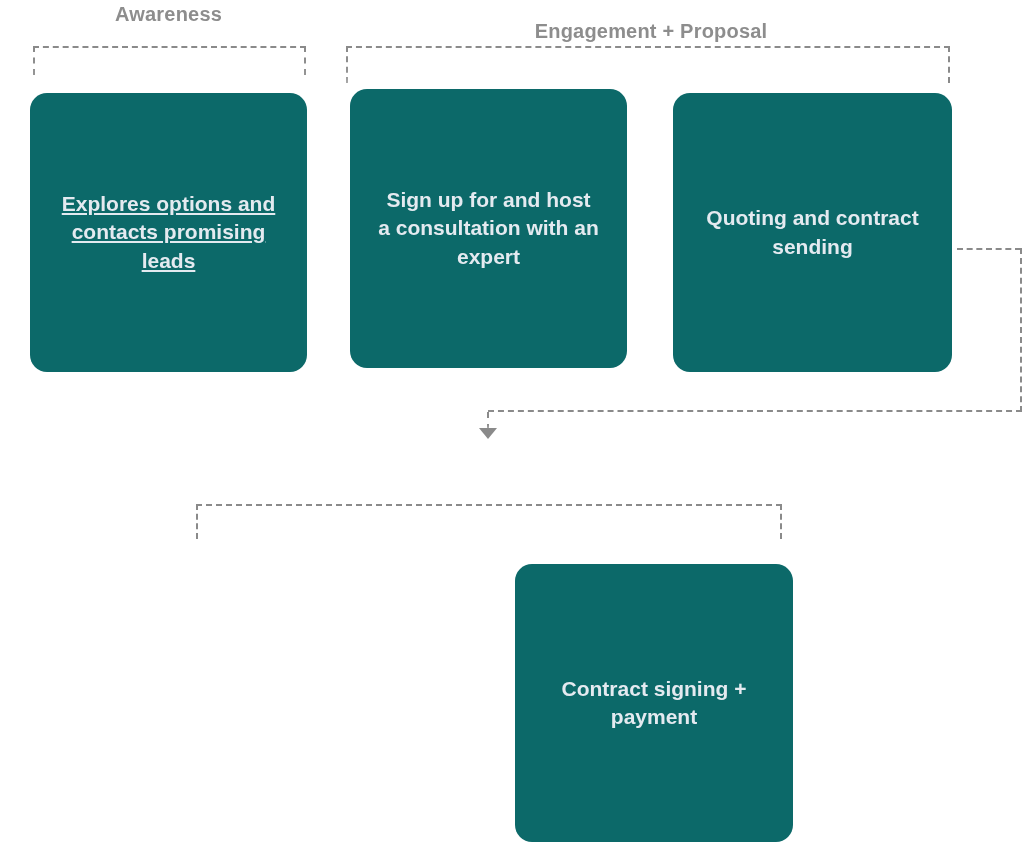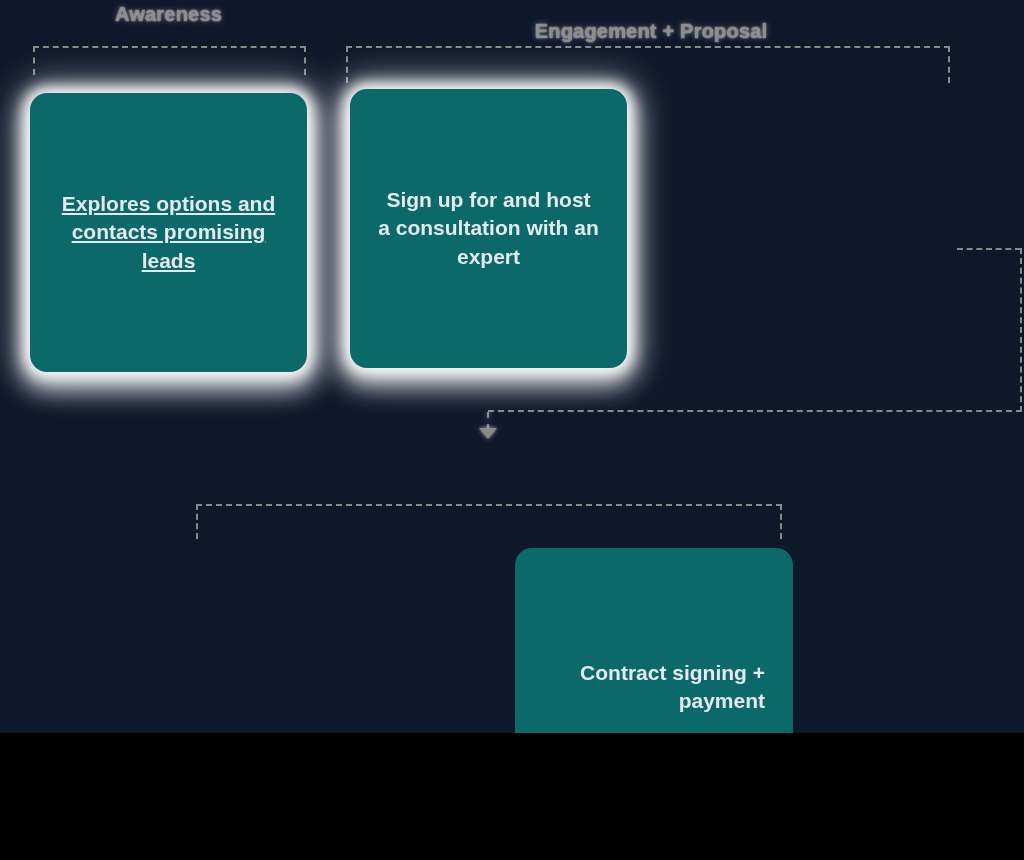--- a/index.html
+++ b/index.html
@@ -1,21 +1,21 @@
 <!DOCTYPE html>
 <html><head>
 <meta charset="utf-8">
 <style>
   * { margin: 0; padding: 0; box-sizing: border-box; }
   html, body { background: #000; }
   .canvas {
     position: relative;
     width: 1024px;
-    height: 733px;
-    background: #0f172a;
+    height: 860px;
+    background: #ffffff;
     overflow: hidden;
     font-family: "Liberation Sans", "DejaVu Sans", sans-serif;
   }
 
   
   .stage-label {
     position: absolute;
     text-align: center;
     font-size: 20px;
     font-weight: bold;
@@ -87,25 +87,28 @@
   <div class="bracket" style="left:196px; top:504px; width:586px; height:35px;"></div>
 
   <div class="node highlighted" style="left:30px; top:93px; width:277px; height:279px;text-decoration:underline;">
     <span>Explores options and contacts promising leads</span>
   </div>
 
   <div class="node highlighted" style="left:350px; top:89px; width:277px; height:279px;">
     <span>Sign up for and host a consultation with an expert</span>
   </div>
 
+  <div class="node" style="left:673px; top:93px; width:279px; height:279px;">
+    <span>Quoting and contract sending</span>
+  </div>
 
   <div class="conn-h" style="left:957px; top:248px; width:64px;"></div>
   <div class="conn-v" style="left:1020px; top:248px; height:164px;"></div>
   <div class="conn-h" style="left:488px; top:410px; width:534px;"></div>
   <div class="conn-v arrow-stem" style="left:487px; top:412px; height:18px;"></div>
   <div class="arrow-head" style="left:479px; top:428px;"></div>
 
 
-  <div class="node" style="left:515px; top:548px; width:278px; height:278px;text-align:right;">
+  <div class="node" style="left:515px; top:564px; width:278px; height:278px;">
     <span>Contract signing + payment</span>
   </div>
 
 </div>
 
 </body></html>

